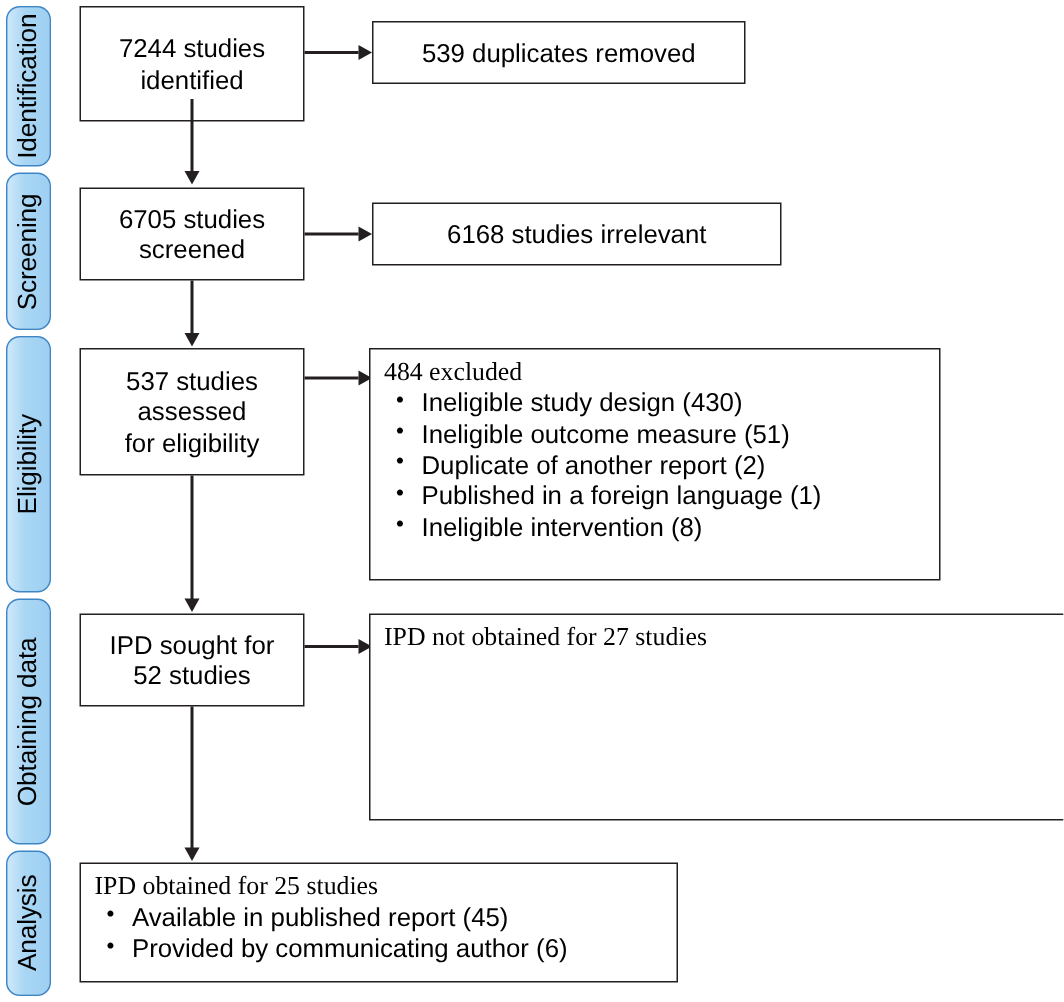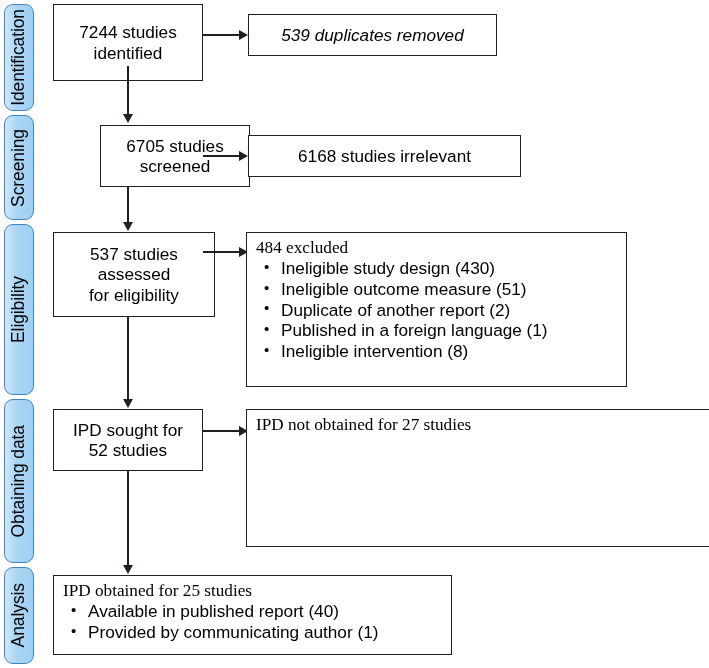--- a/index.html
+++ b/index.html
@@ -141,43 +141,43 @@
   </div>
 
   <div class="box center" style="left:53px; top:4px; width:150px; height:77px;">
     <span class="line">7244 studies</span>
     <span class="line">identified</span>
   </div>
 
   <div class="conn hline" style="left:203px; top:34px; width:36px;"></div>
   <div class="arrow-right" style="left:239px; top:30px;"></div>
 
-  <div class="box center" style="left:248px; top:14px; width:249px; height:42px;font-style:italic;">
+  <div class="box center" style="left:248px; top:14px; width:249px; height:42px;">
     <span class="line">539 duplicates removed</span>
   </div>
 
   <div class="conn vline" style="left:127px; top:66px; height:50px;"></div>
   <div class="arrow-down" style="left:123px; top:114px;"></div>
 
-  <div class="box center" style="left:53px; top:125px; width:150px; height:62px;margin-left:47px;">
+  <div class="box center" style="left:53px; top:125px; width:150px; height:62px;">
     <span class="line">6705 studies</span>
     <span class="line">screened</span>
   </div>
 
   <div class="conn hline" style="left:203px; top:155px; width:36px;"></div>
   <div class="arrow-right" style="left:239px; top:151px;"></div>
 
   <div class="box center" style="left:248px; top:135px; width:273px; height:42px;">
     <span class="line">6168 studies irrelevant</span>
   </div>
 
   <div class="conn vline" style="left:127px; top:187px; height:37px;"></div>
   <div class="arrow-down" style="left:123px; top:222px;"></div>
 
-  <div class="box center" style="left:53px; top:232px; width:162px; height:85px;">
+  <div class="box center" style="left:53px; top:232px; width:150px; height:85px;">
     <span class="line">537 studies</span>
     <span class="line">assessed</span>
     <span class="line">for eligibility</span>
   </div>
 
   <div class="conn hline" style="left:203px; top:251px; width:36px;"></div>
   <div class="arrow-right" style="left:239px; top:247px;"></div>
 
   <div class="box listbox" style="left:246px; top:232px; width:381px; height:155px;">
     <span class="list-head">484 excluded</span>
@@ -204,18 +204,18 @@
   <div class="box listbox" style="left:246px; top:409px; width:475px; height:138px;">
     <span class="list-head">IPD not obtained for 27 studies</span>
   </div>
 
   <div class="conn vline" style="left:127px; top:471px; height:96px;"></div>
   <div class="arrow-down" style="left:123px; top:565px;"></div>
 
   <div class="box listbox" style="left:53px; top:575px; width:399px; height:80px;">
     <span class="list-head">IPD obtained for 25 studies</span>
     <ul class="bullets">
-      <li>Available in published report (40)</li>
-      <li>Provided by communicating author (1)</li>
+      <li>Available in published report (45)</li>
+      <li>Provided by communicating author (6)</li>
     </ul>
   </div>
 
 </div>
 
 </body></html>

